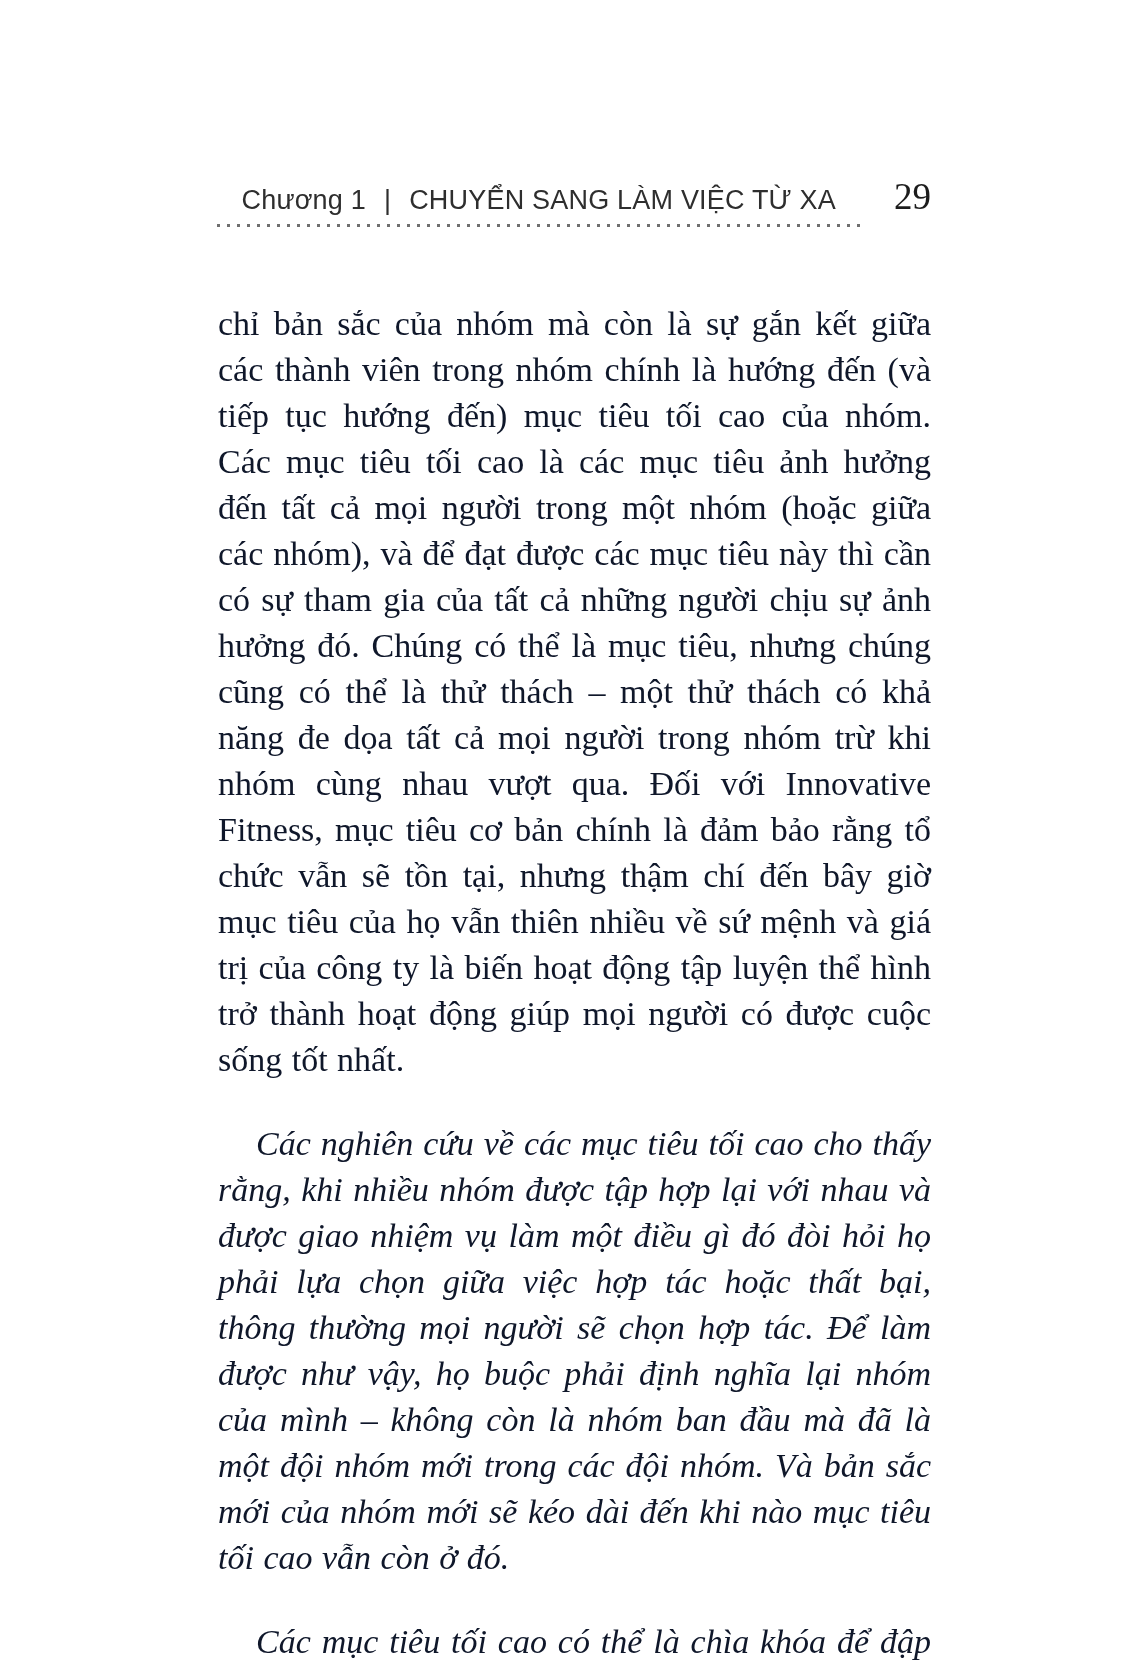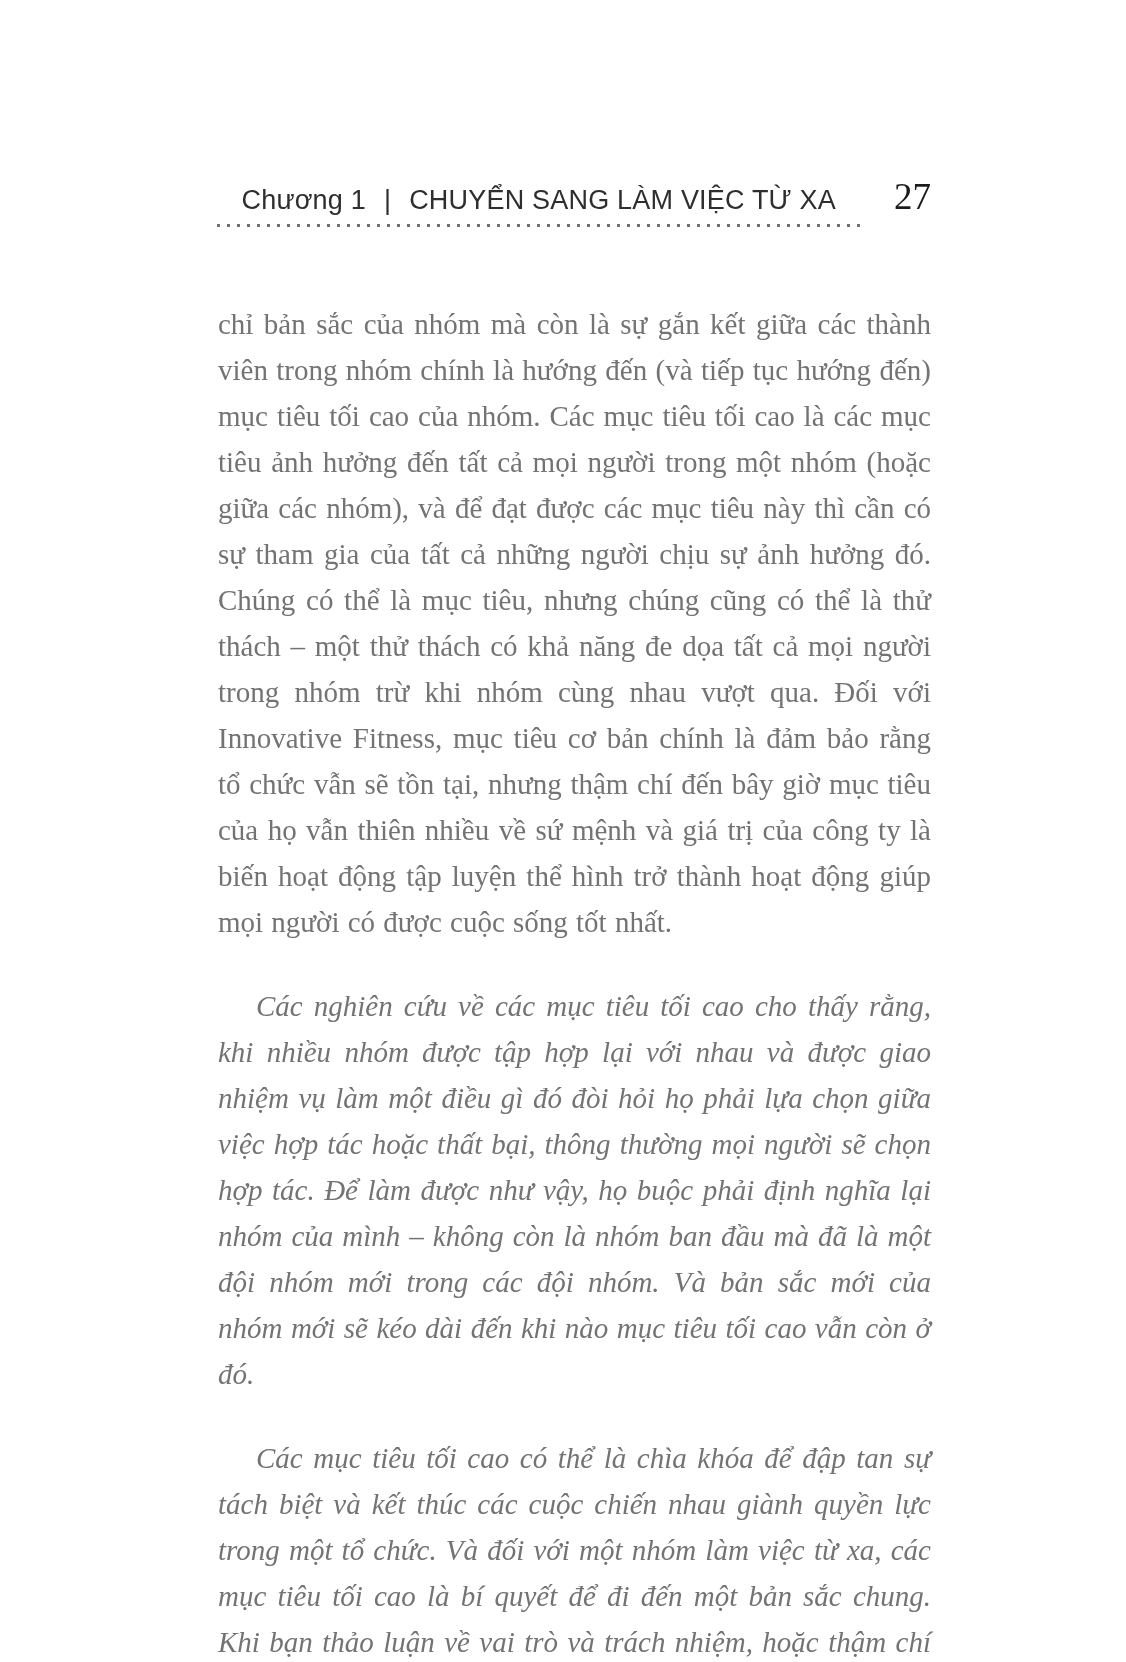--- a/index.html
+++ b/index.html
@@ -56,44 +56,44 @@
 
   .page-number {
     font-family: "Liberation Serif", "DejaVu Serif", serif;
     font-size: 37px;
     color: #1c1c1c;
     line-height: 1;
   }
 
   
   .body-text p {
-    font-size: 29px;
+    font-size: 34px;
     line-height: 46px;
-    color: #737373;
+    color: #0f172a;
     text-align: justify;
     word-spacing: 1px;
     margin-bottom: 14px;
   }
 
   .body-text p.indent {
     text-indent: 38px;
     font-style: italic;
   }
 </style>
 </head>
 <body>
 
 <div class="page">
   <div class="content">
 
     <div class="header-row">
       <div class="running-head">
         <span>Chương 1</span><span class="sep">|</span><span>CHUYỂN SANG LÀM VIỆC TỪ XA</span>
       </div>
-      <span class="page-number">27</span>
+      <span class="page-number">29</span>
     </div>
 
     <div class="body-text">
       <p>chỉ bản sắc của nhóm mà còn là sự gắn kết giữa các thành viên trong nhóm chính là hướng đến (và tiếp tục hướng đến) mục tiêu tối cao của nhóm. Các mục tiêu tối cao là các mục tiêu ảnh hưởng đến tất cả mọi người trong một nhóm (hoặc giữa các nhóm), và để đạt được các mục tiêu này thì cần có sự tham gia của tất cả những người chịu sự ảnh hưởng đó. Chúng có thể là mục tiêu, nhưng chúng cũng có thể là thử thách – một thử thách có khả năng đe dọa tất cả mọi người trong nhóm trừ khi nhóm cùng nhau vượt qua. Đối với Innovative Fitness, mục tiêu cơ bản chính là đảm bảo rằng tổ chức vẫn sẽ tồn tại, nhưng thậm chí đến bây giờ mục tiêu của họ vẫn thiên nhiều về sứ mệnh và giá trị của công ty là biến hoạt động tập luyện thể hình trở thành hoạt động giúp mọi người có được cuộc sống tốt nhất.</p>
       <p class="indent">Các nghiên cứu về các mục tiêu tối cao cho thấy rằng, khi nhiều nhóm được tập hợp lại với nhau và được giao nhiệm vụ làm một điều gì đó đòi hỏi họ phải lựa chọn giữa việc hợp tác hoặc thất bại, thông thường mọi người sẽ chọn hợp tác. Để làm được như vậy, họ buộc phải định nghĩa lại nhóm của mình – không còn là nhóm ban đầu mà đã là một đội nhóm mới trong các đội nhóm. Và bản sắc mới của nhóm mới sẽ kéo dài đến khi nào mục tiêu tối cao vẫn còn ở đó.</p>
       <p class="indent">Các mục tiêu tối cao có thể là chìa khóa để đập tan sự tách biệt và kết thúc các cuộc chiến nhau giành quyền lực trong một tổ chức. Và đối với một nhóm làm việc từ xa, các mục tiêu tối cao là bí quyết để đi đến một bản sắc chung. Khi bạn thảo luận về vai trò và trách nhiệm, hoặc thậm chí chỉ</p>
     </div>
 
   </div>
 </div>

